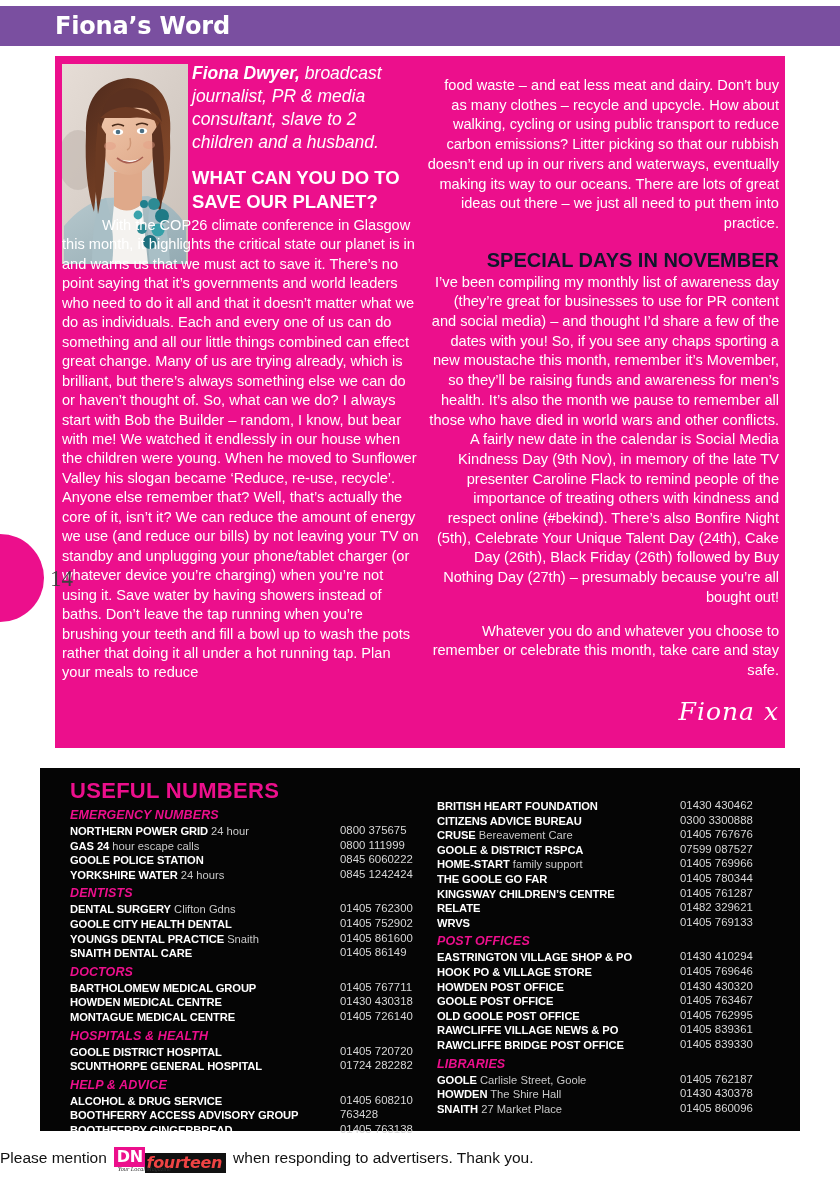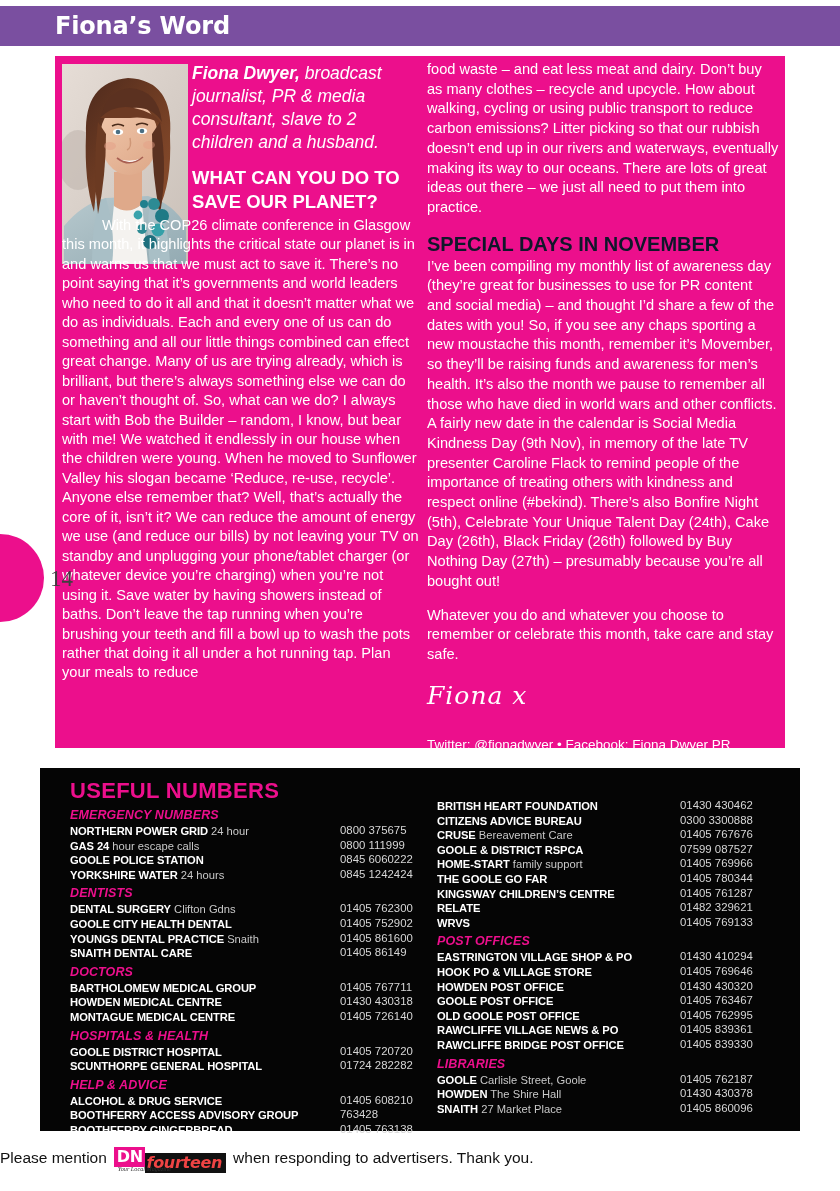--- a/index.html
+++ b/index.html
@@ -49,22 +49,23 @@
     overflow: hidden; background: #d9d2cc;
   }
   .photo-wrap svg { display: block; width: 126px; height: 200px; }
 
   
   .col-left {
     position: absolute; left: 7px; top: 4px; width: 358px; height: 686px;
     color: #ffffff;
   }
   .col-right {
-    position: absolute; left: 372px; top: 4px; width: 352px; height: 686px;
+    position: absolute; left: 372px; top: 20px; width: 352px; height: 686px;
     color: #ffffff;
+    text-align: right;
   }
 
   .intro-italic {
     margin-left: 130px;
     font-size: 17.5px; line-height: 23px; font-style: italic;
     color: #ffffff; padding-top: 2px;
   }
   .intro-italic b { font-style: italic; font-weight: bold; }
 
   .sub-head {

